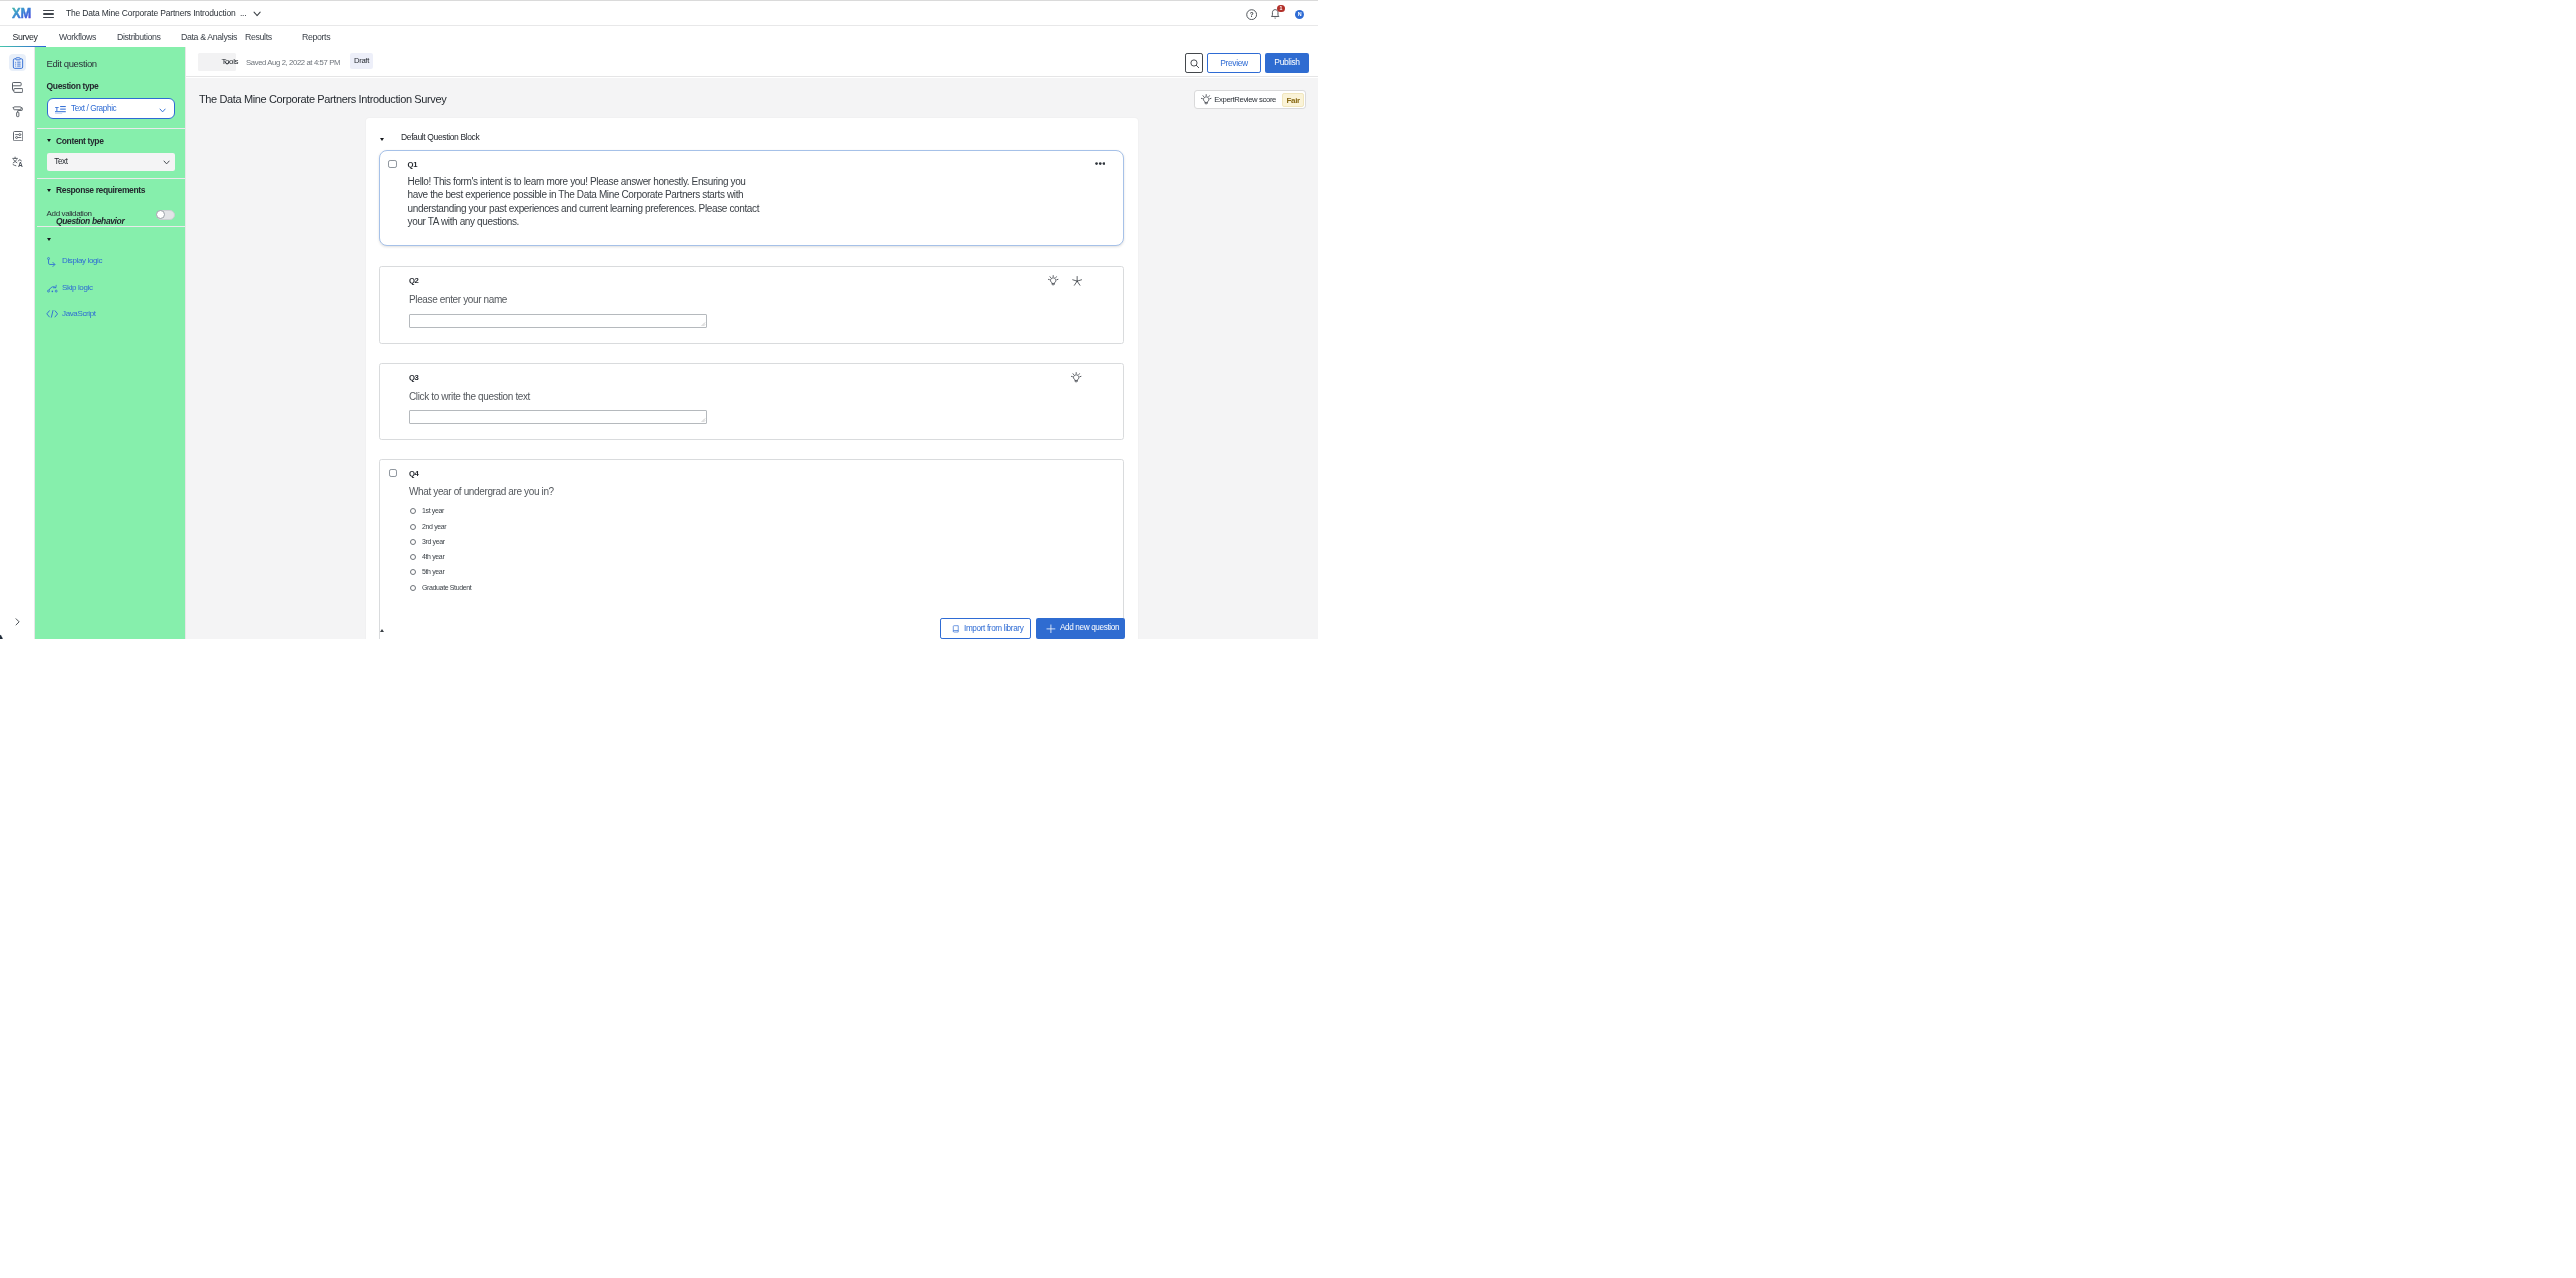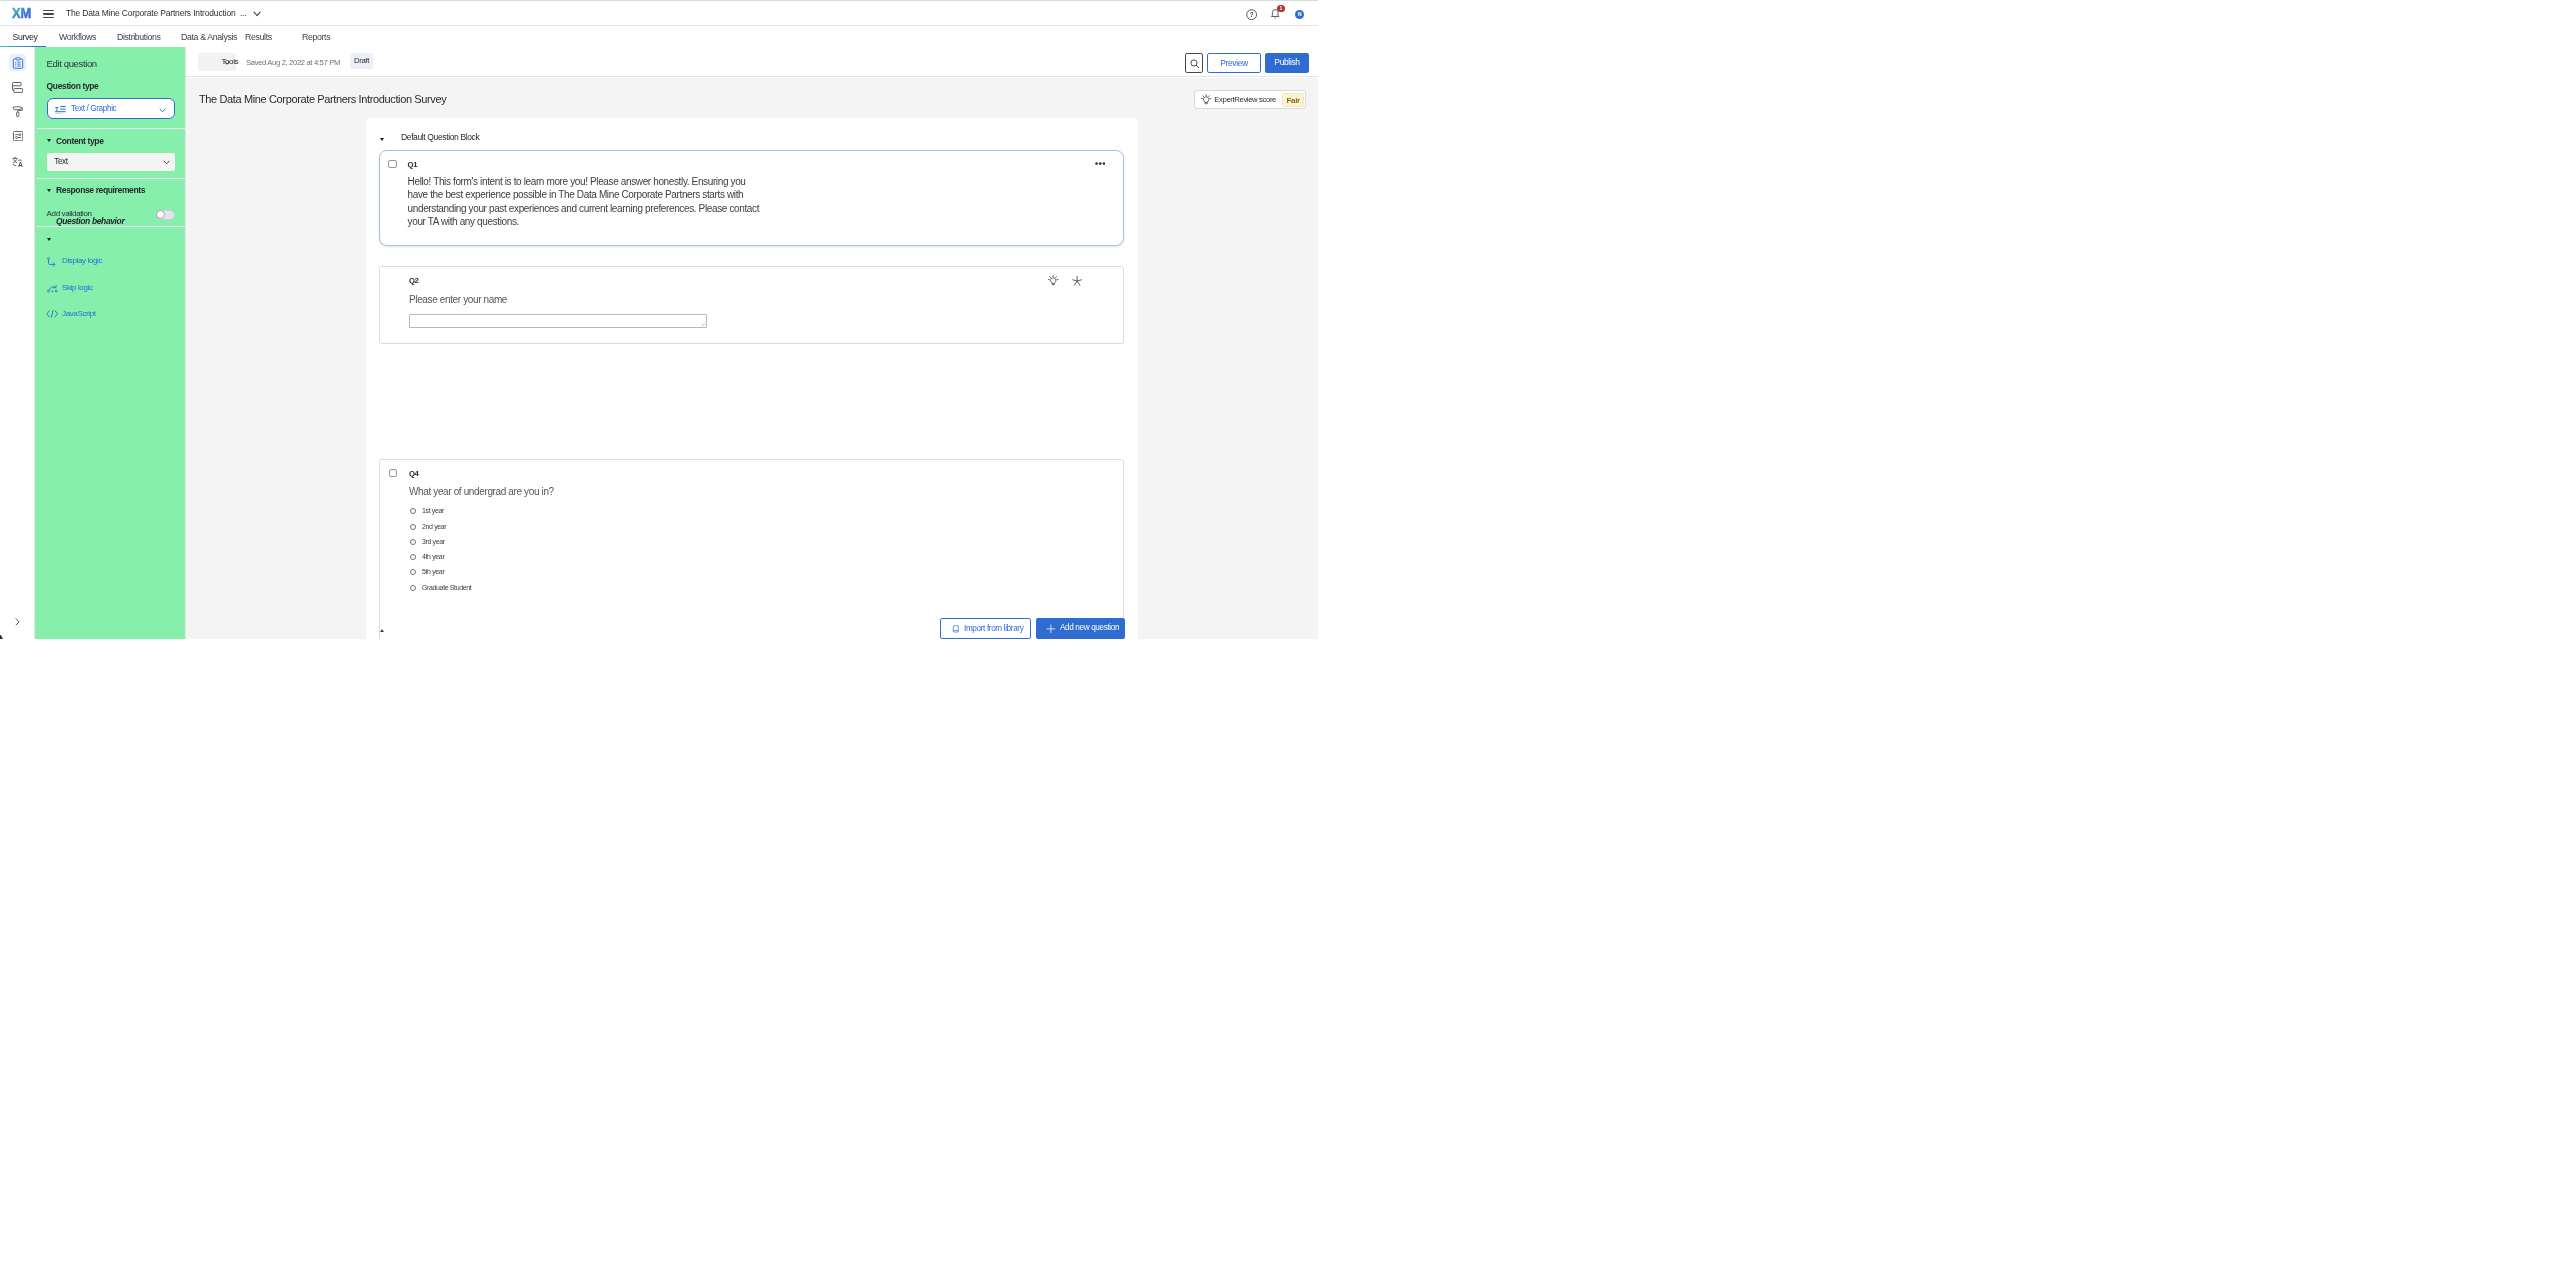--- a/index.html
+++ b/index.html
@@ -311,20 +311,39 @@
       </svg>
       <div class="qtext" style="left:29px; top:26.5px;">Please enter your name</div>
       <div class="qinput" style="left:29px; top:47px;">
         <svg style="position:absolute; right:0.5px; bottom:0.5px;" width="4.6" height="4.6" viewBox="0 0 9 9">
             <line x1="1" y1="8" x2="8" y2="1" stroke="#999" stroke-width="1"></line>
             <line x1="4.5" y1="8" x2="8" y2="4.5" stroke="#999" stroke-width="1"></line>
           </svg>
       </div>
     </div>
 
+    <div class="qcard" id="q3card">
+      <div class="qlabel" style="left:29px; top:8.5px;">Q3</div>
+      <svg style="position:absolute; left:690px; top:8.2px;" width="12.4" height="12.4" viewBox="0 0 24 24">
+        <path d="M12 5.5 C8.9 5.5 6.8 7.7 6.8 10.4 C6.8 12.1 7.7 13.3 8.6 14.2 C9.3 14.9 9.7 15.3 9.7 16.2 L9.7 17.6 Q9.7 18.9 11 18.9 L13 18.9 Q14.3 18.9 14.3 17.6 L14.3 16.2 C14.3 15.3 14.7 14.9 15.4 14.2 C16.3 13.3 17.2 12.1 17.2 10.4 C17.2 7.7 15.1 5.5 12 5.5 Z" fill="none" stroke="#33383f" stroke-width="1.6"></path>
+        <line x1="9.7" y1="16.4" x2="14.3" y2="16.4" stroke="#33383f" stroke-width="1.4"></line>
+        <line x1="12" y1="1.2" x2="12" y2="3" stroke="#33383f" stroke-width="1.6" stroke-linecap="round"></line>
+        <line x1="5.8" y1="3.4" x2="6.9" y2="4.9" stroke="#33383f" stroke-width="1.6" stroke-linecap="round"></line>
+        <line x1="18.2" y1="3.4" x2="17.1" y2="4.9" stroke="#33383f" stroke-width="1.6" stroke-linecap="round"></line>
+        <line x1="2.8" y1="8.5" x2="4.6" y2="9" stroke="#33383f" stroke-width="1.6" stroke-linecap="round"></line>
+        <line x1="21.2" y1="8.5" x2="19.4" y2="9" stroke="#33383f" stroke-width="1.6" stroke-linecap="round"></line>
+      </svg>
+      <div class="qtext" style="left:29px; top:26.5px;">Click to write the question text</div>
+      <div class="qinput" style="left:29px; top:46px;">
+        <svg style="position:absolute; right:0.5px; bottom:0.5px;" width="4.6" height="4.6" viewBox="0 0 9 9">
+            <line x1="1" y1="8" x2="8" y2="1" stroke="#999" stroke-width="1"></line>
+            <line x1="4.5" y1="8" x2="8" y2="4.5" stroke="#999" stroke-width="1"></line>
+          </svg>
+      </div>
+    </div>
 
     <div class="qcard" id="q4card">
       <div class="chk" style="left:8.8px; top:9.3px;"></div>
       <div class="qlabel" style="left:29px; top:8.8px;">Q4</div>
       <div class="qtext" style="left:29px; top:26px;">What year of undergrad are you in?</div>
       <div class="radio" style="left:30px; top:48px;"></div>
         <div class="rlabel" style="left:42px; top:47px;">1st year</div>
       <div class="radio" style="left:30px; top:64px;"></div>
         <div class="rlabel" style="left:42px; top:63px;">2nd year</div>
       <div class="radio" style="left:30px; top:79px;"></div>

